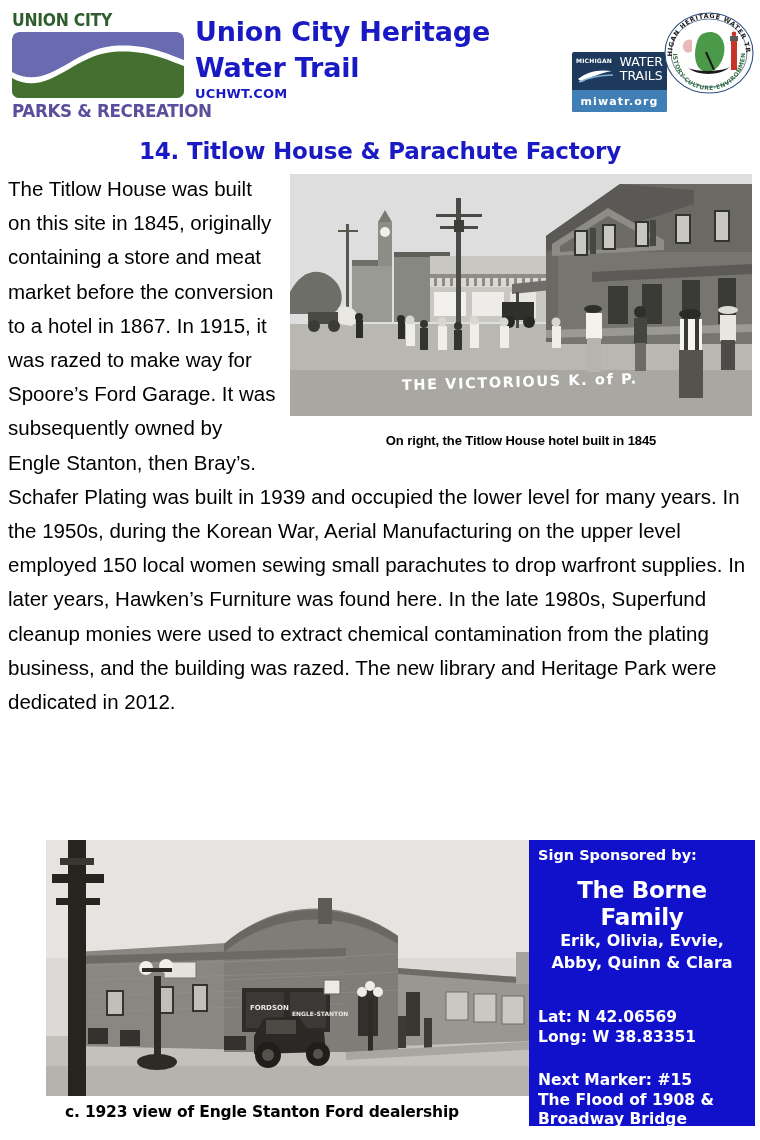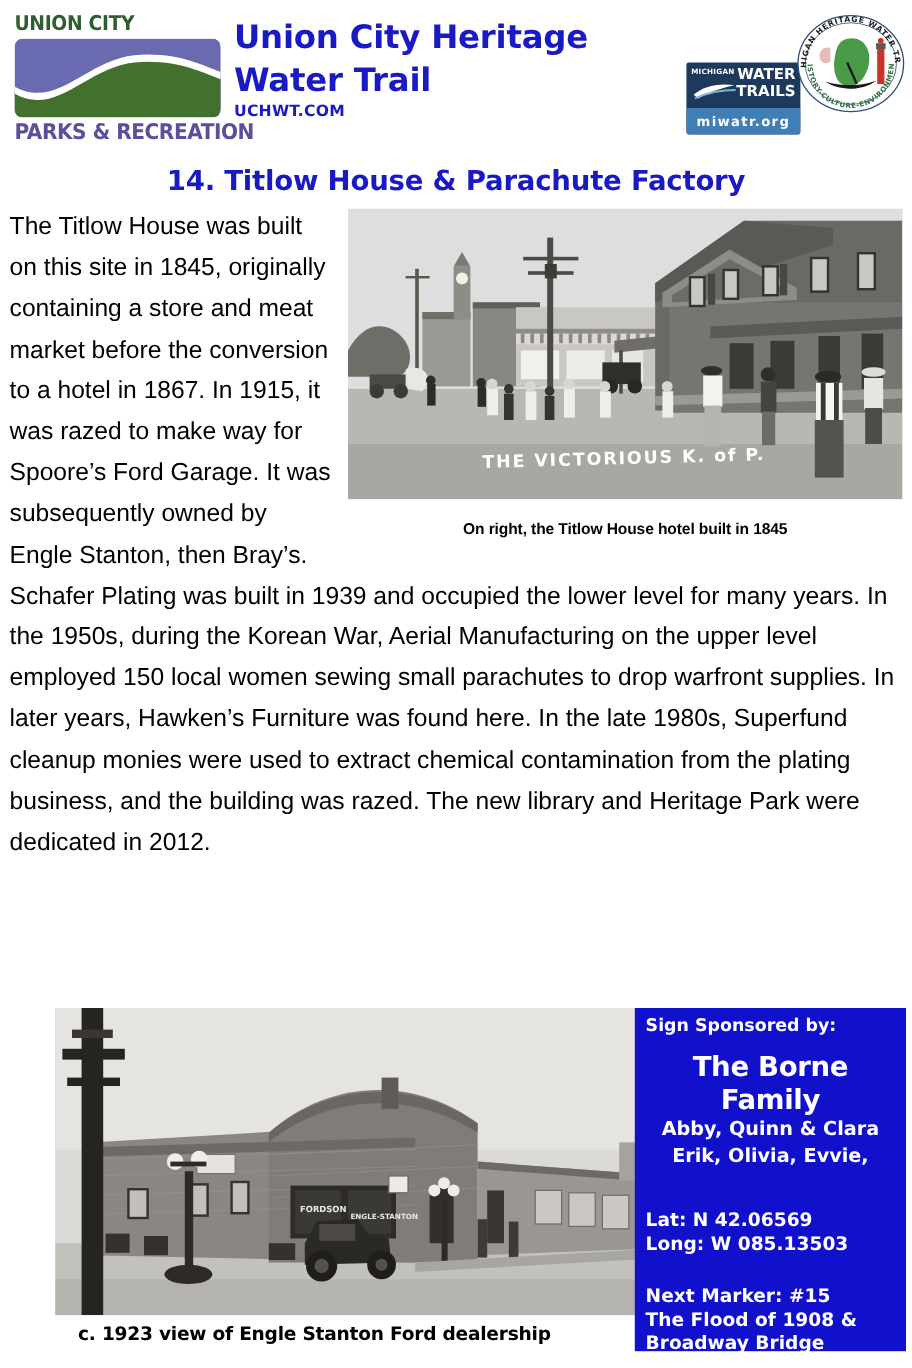--- a/index.html
+++ b/index.html
@@ -117,24 +117,24 @@
     top: 14px;
     width: 40px;
     height: 18px;
   }
   .miwt-wt {
     position: absolute;
     right: 4px;
     top: 3px;
     color: #ffffff;
     font-family: "DejaVu Sans", sans-serif;
-    font-weight: bold;
+    font-weight: normal;
     font-size: 12.5px;
     line-height: 1.08;
-    text-align: right;
+    text-align: center;
   }
   .miwt-lower {
     height: 22px;
     background: #3f7fb5;
     display: flex;
     align-items: center;
     justify-content: center;
     color: #ffffff;
     font-family: "DejaVu Sans", sans-serif;
     font-weight: bold;
@@ -615,25 +615,25 @@
       <rect x="490" y="168" width="6" height="18" fill="#3c3935"></rect>
       <circle cx="493" cy="165" r="3.5" fill="#3c3935"></circle>
     </svg>
   </div>
   <div class="caption-bottom">c. 1923 view of Engle Stanton Ford dealership</div>
 </div>
 
 <div class="sponsor-panel">
   <div class="sp-sponsored">Sign Sponsored by:</div>
   <div class="sp-family">The Borne Family</div>
+  <div class="sp-names">Erik, Olivia, Evvie,</div>
   <div class="sp-names">Abby, Quinn &amp; Clara</div>
-  <div class="sp-names">Erik, Olivia, Evvie,</div>
   <div class="sp-coords">
     <div>Lat: N 42.06569</div>
-    <div>Long: W 085.13503</div>
+    <div>Long: W 38.83351</div>
   </div>
   <div class="sp-next">
     <div>Next Marker: #15</div>
     <div>The Flood of 1908 &amp;</div>
     <div>Broadway Bridge</div>
     <div>“Island,”  right 20 yds</div>
   </div>
 </div>
 
 </body></html>

